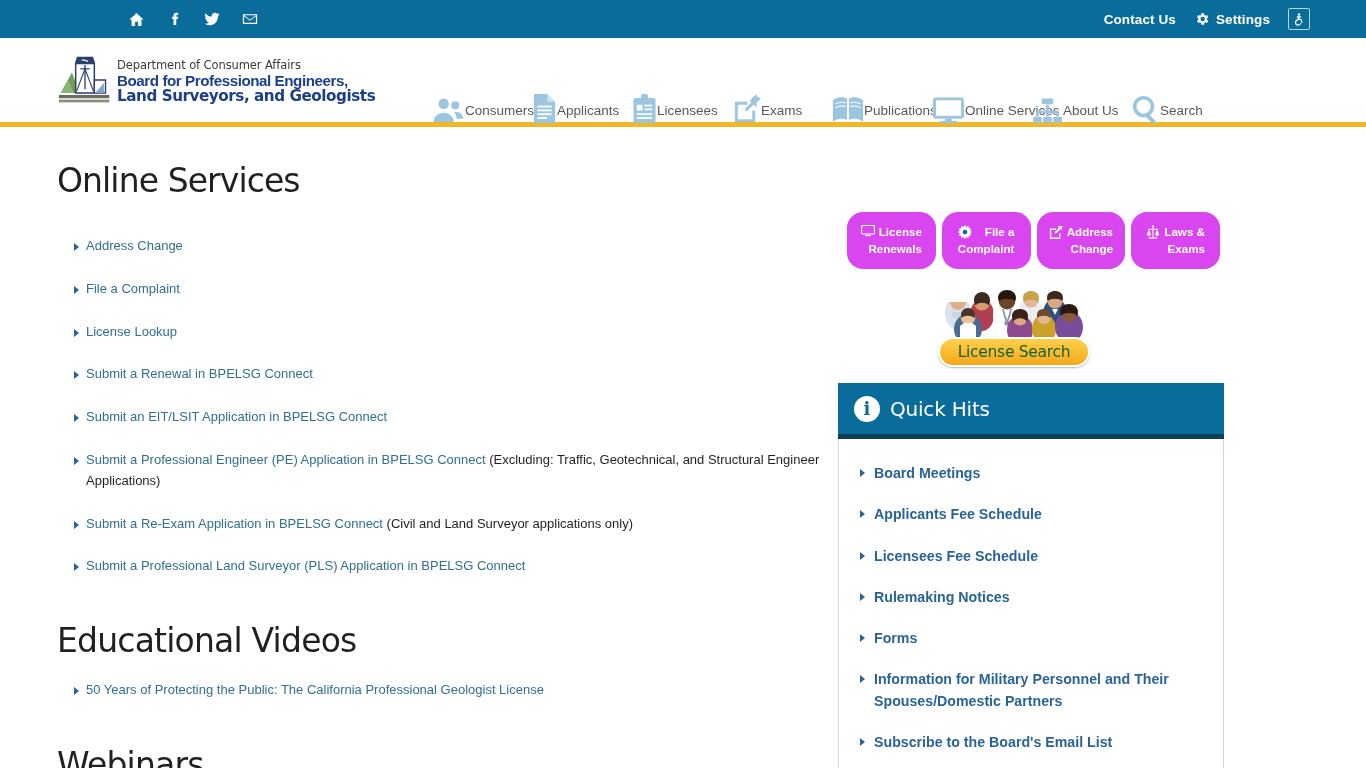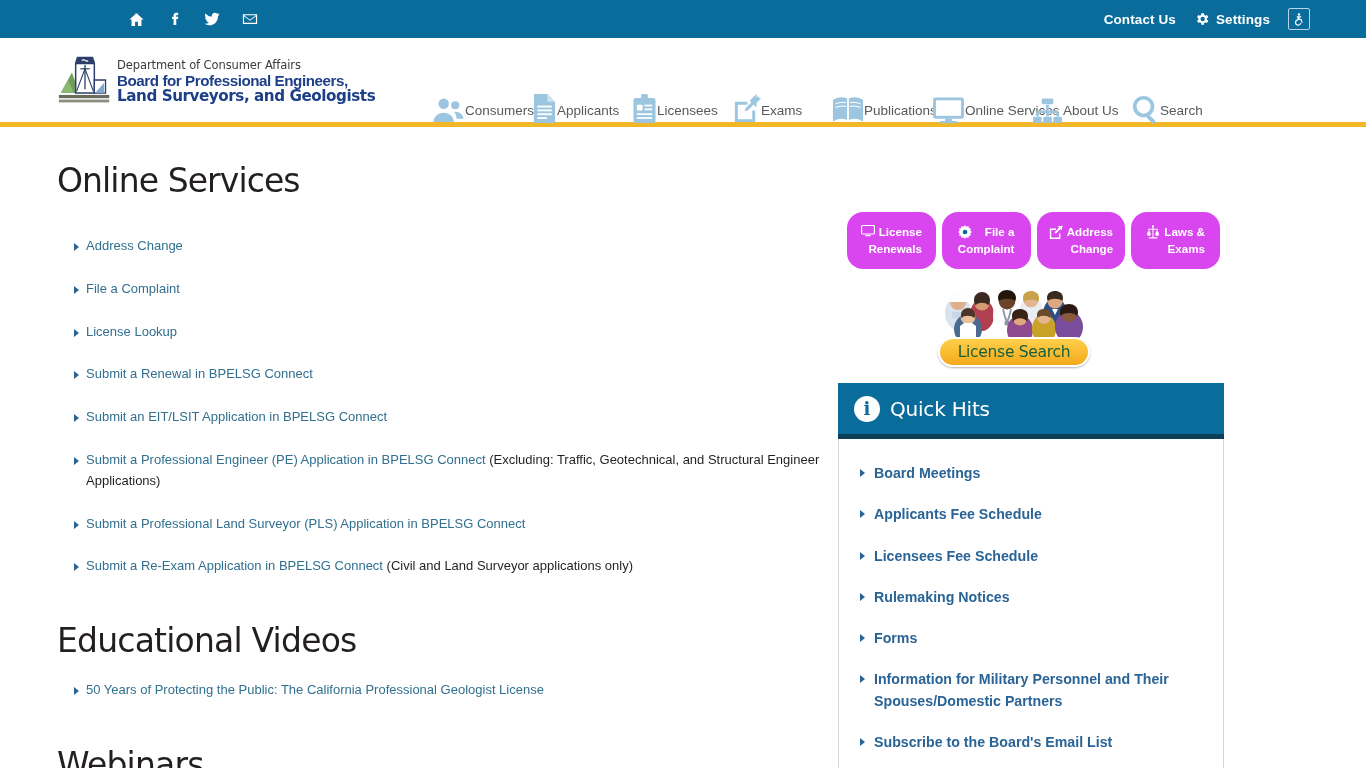--- a/index.html
+++ b/index.html
@@ -507,22 +507,22 @@
   <div class="main-col">
     <h1 class="page-title">Online Services</h1>
 
     <ul class="arrow-list">
       <li><span class="tri"></span><a class="lnk">Address Change</a><span class="note"></span></li>
       <li><span class="tri"></span><a class="lnk">File a Complaint</a><span class="note"></span></li>
       <li><span class="tri"></span><a class="lnk">License Lookup</a><span class="note"></span></li>
       <li><span class="tri"></span><a class="lnk">Submit a Renewal in BPELSG Connect</a><span class="note"></span></li>
       <li><span class="tri"></span><a class="lnk">Submit an EIT/LSIT Application in BPELSG Connect</a><span class="note"></span></li>
       <li><span class="tri"></span><a class="lnk">Submit a Professional Engineer (PE) Application in BPELSG Connect</a><span class="note"> (Excluding: Traffic, Geotechnical, and Structural Engineer Applications)</span></li>
+      <li><span class="tri"></span><a class="lnk">Submit a Re-Exam Application in BPELSG Connect</a><span class="note"> (Civil and Land Surveyor applications only)</span></li>
       <li><span class="tri"></span><a class="lnk">Submit a Professional Land Surveyor (PLS) Application in BPELSG Connect</a><span class="note"></span></li>
-      <li><span class="tri"></span><a class="lnk">Submit a Re-Exam Application in BPELSG Connect</a><span class="note"> (Civil and Land Surveyor applications only)</span></li>
     </ul>
 
     <h2 class="sec-title">Educational Videos</h2>
     <ul class="arrow-list">
       <li><span class="tri"></span><a class="lnk">50 Years of Protecting the Public: The California Professional Geologist License</a></li>
     </ul>
 
     <h2 class="sec-title">Webinars</h2>
   </div>
 

